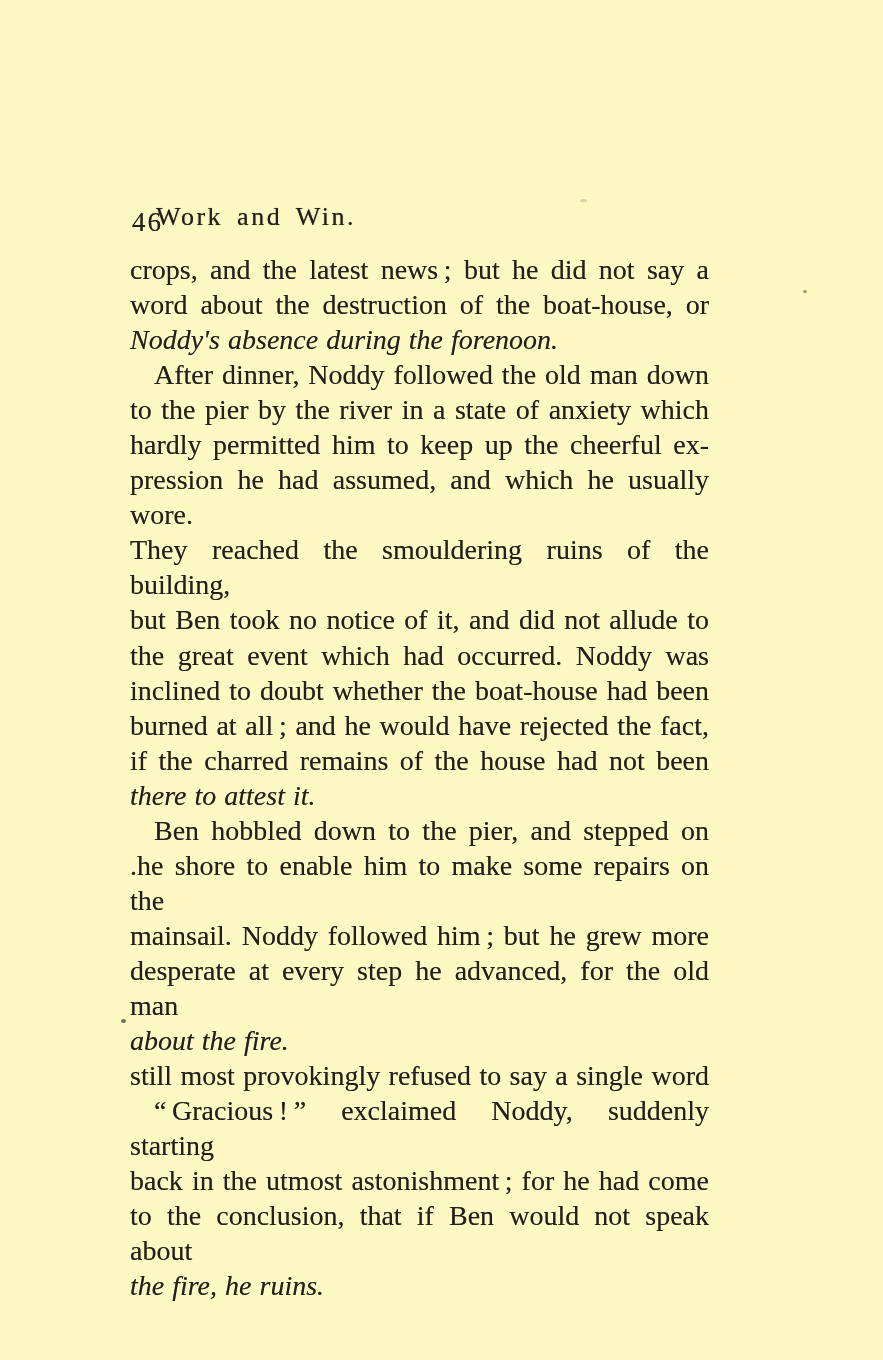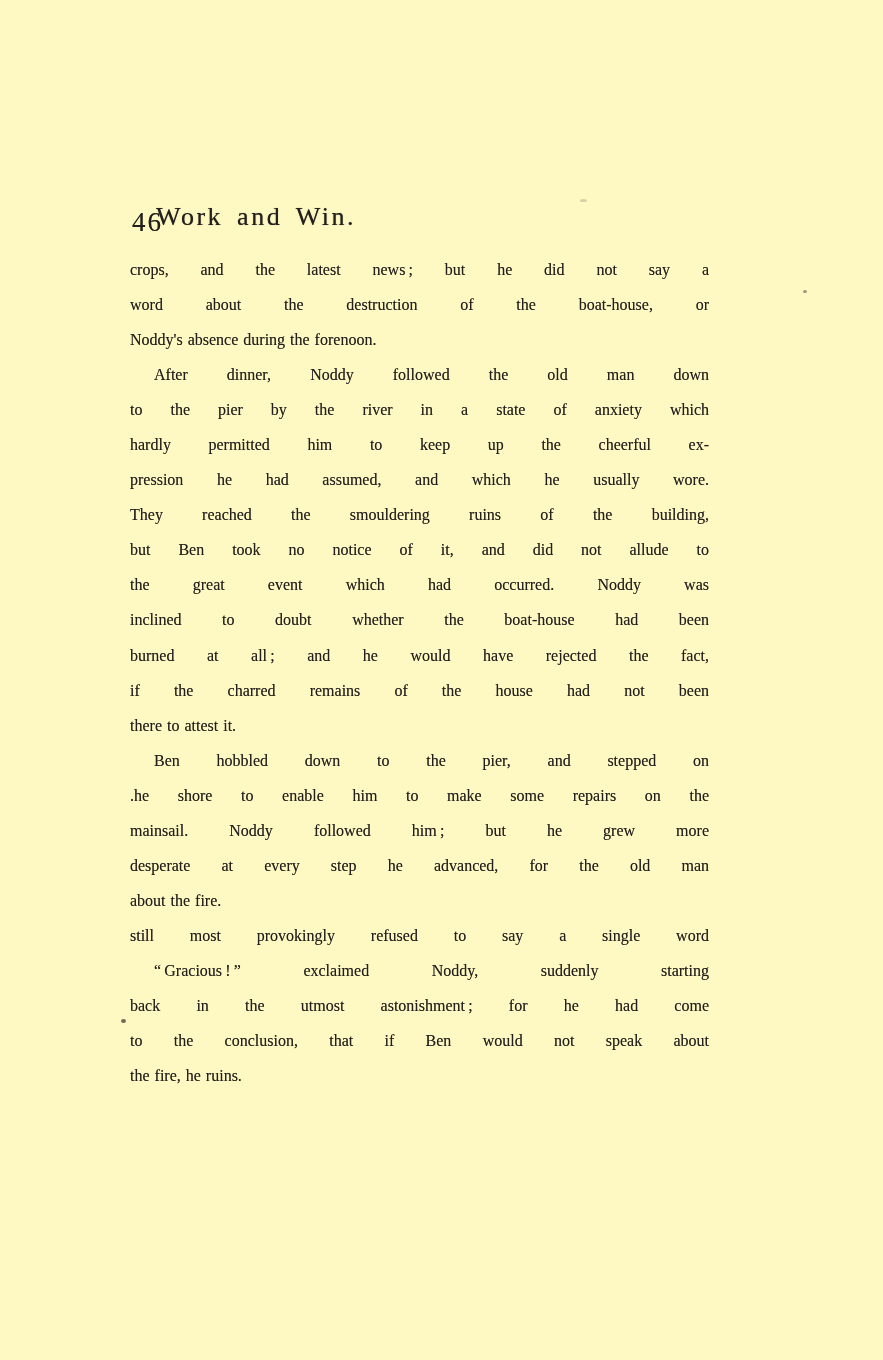--- a/index.html
+++ b/index.html
@@ -46,35 +46,36 @@
     text-shadow: 0 0 0.8px rgba(35,31,28,0.7);
   }
   
   .text-block {
     position: absolute;
     left: 130px;
     top: 252px;
     width: 579px;
   }
   .line {
-    font-size: 16px;
+    font-size: 28px;
     line-height: 35.05px;
     text-align: justify;
     text-align-last: justify;
     text-justify: inter-word;
     word-spacing: 1px;
     text-shadow: 0 0 0.5px rgba(35,31,28,0.55);
     white-space: normal;
   }
   .line.first {
     text-indent: 24px;
     font-family: Liberation Serif, serif;
   }
   .line.last {
     text-align-last: left;
+    font-style: italic;
   }
   
   .speck {
     position: absolute;
     border-radius: 50%;
     background: #4a4540;
   }
   .speck-a { left: 803px; top: 290px; width: 4px; height: 3px; opacity: 0.55; }
   .speck-b { left: 121px; top: 1019px; width: 5px; height: 4px; opacity: 0.8; }
   .speck-c { left: 580px; top: 199px; width: 7px; height: 3px; opacity: 0.22; }

